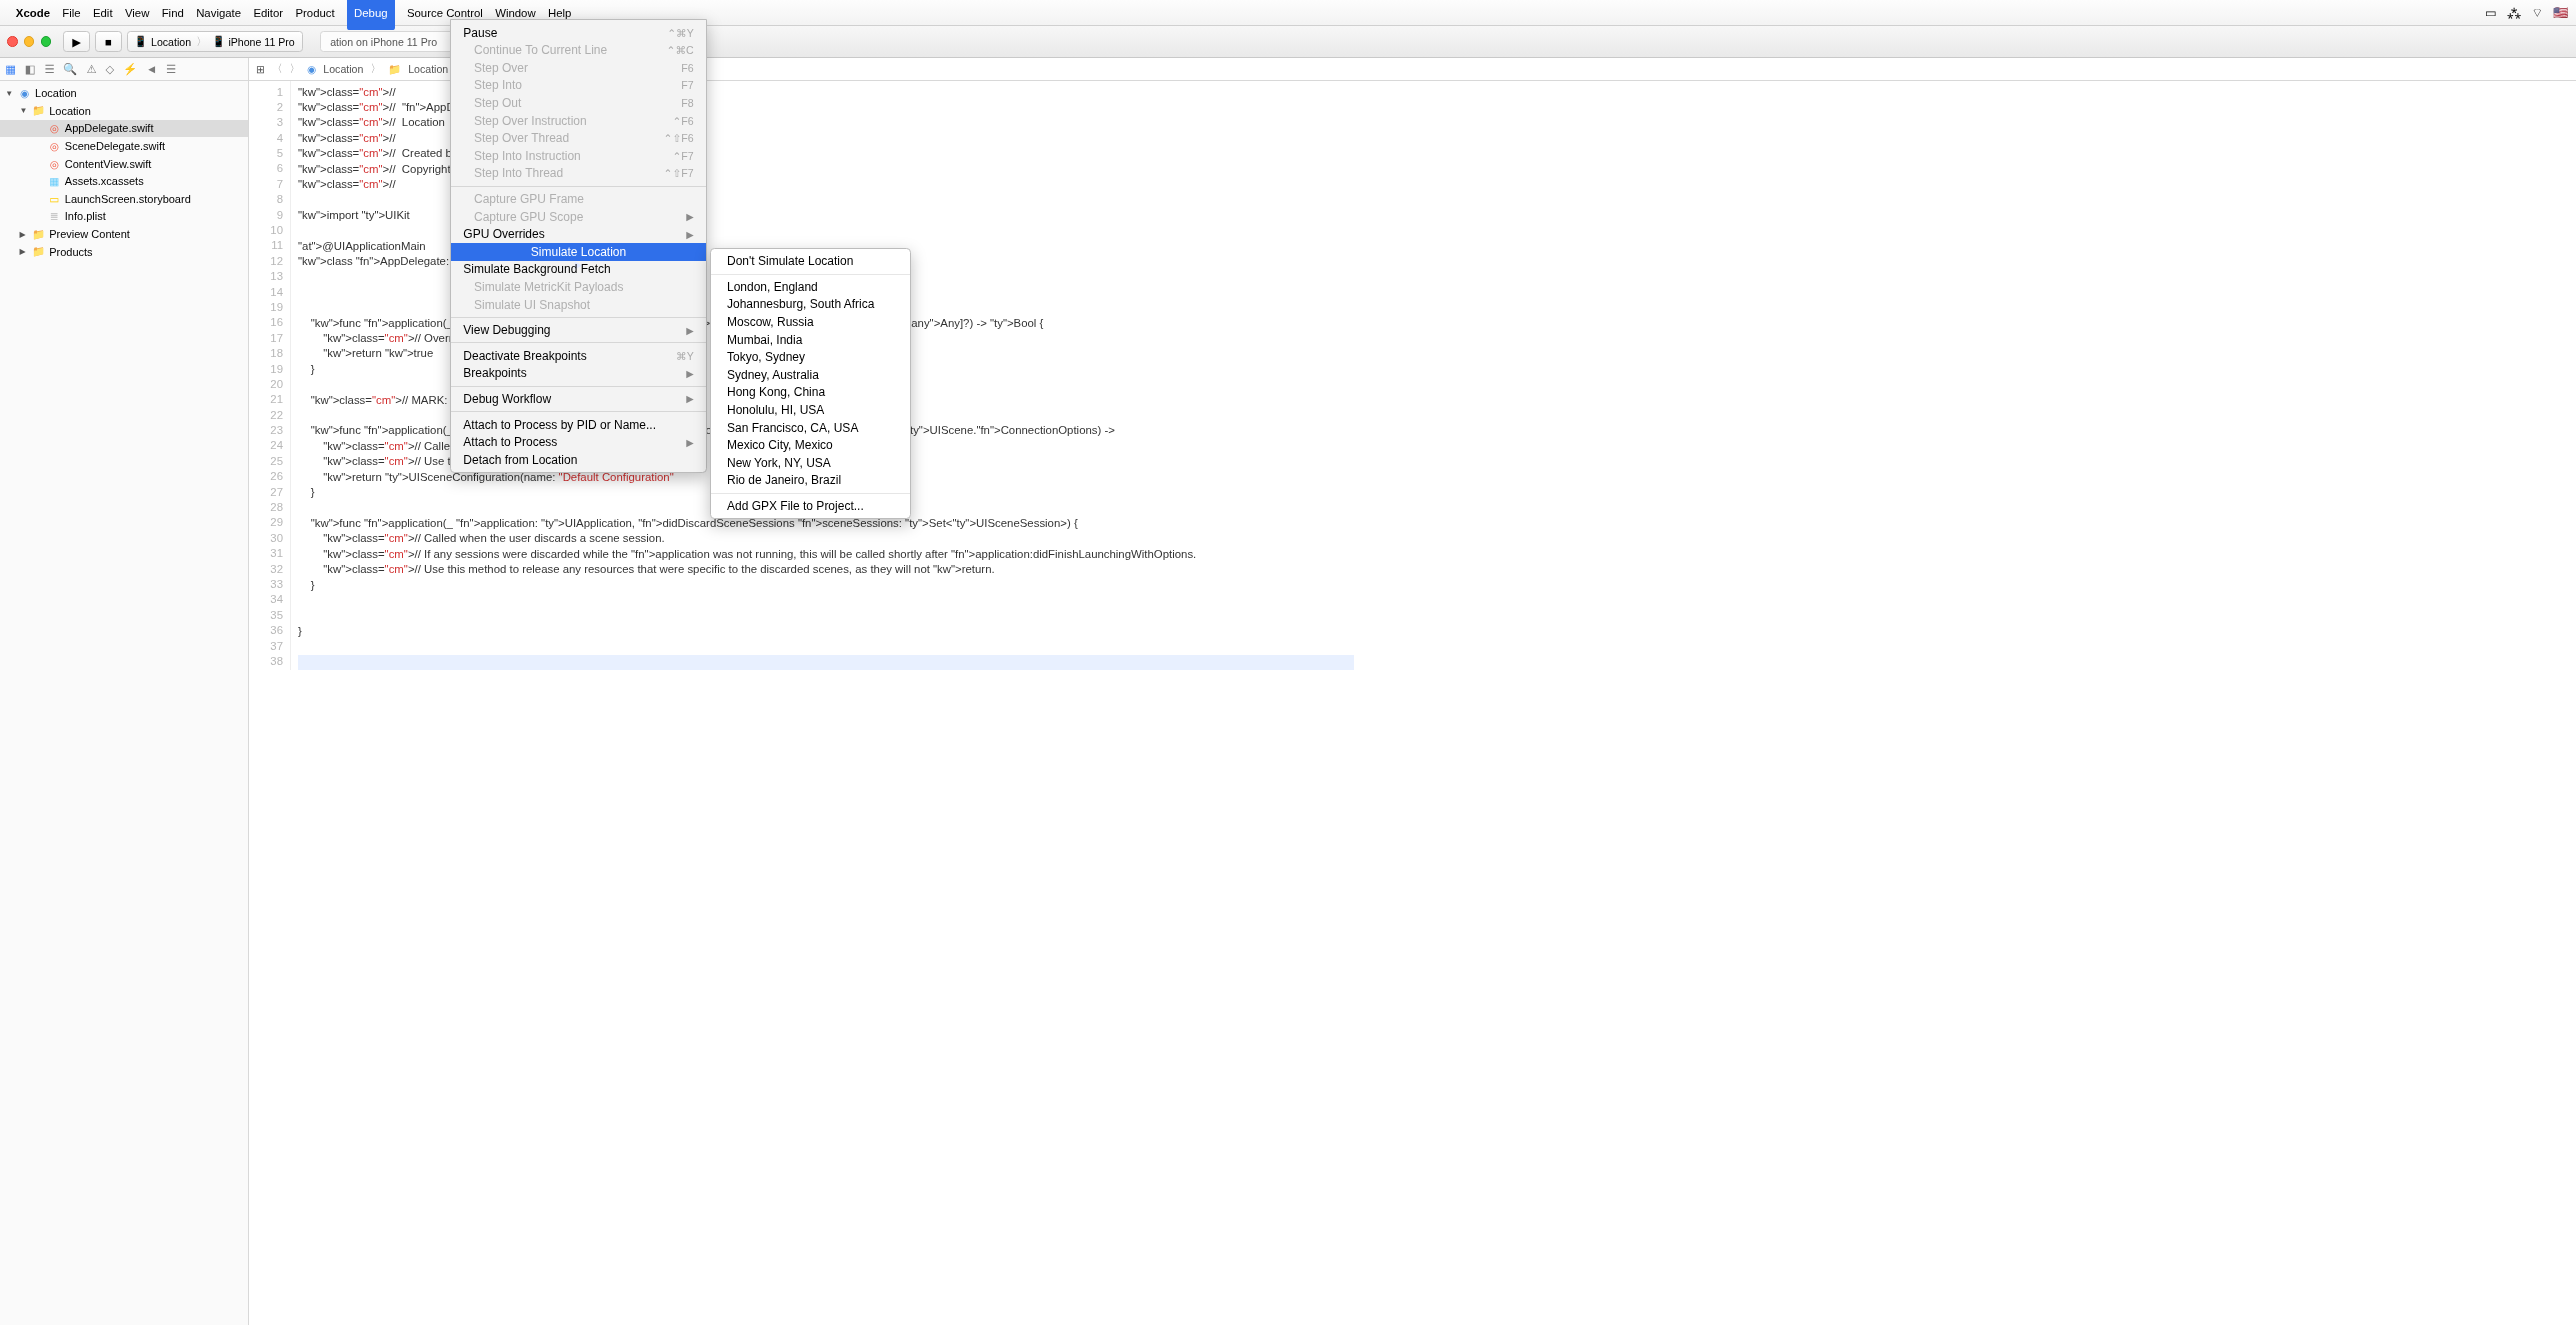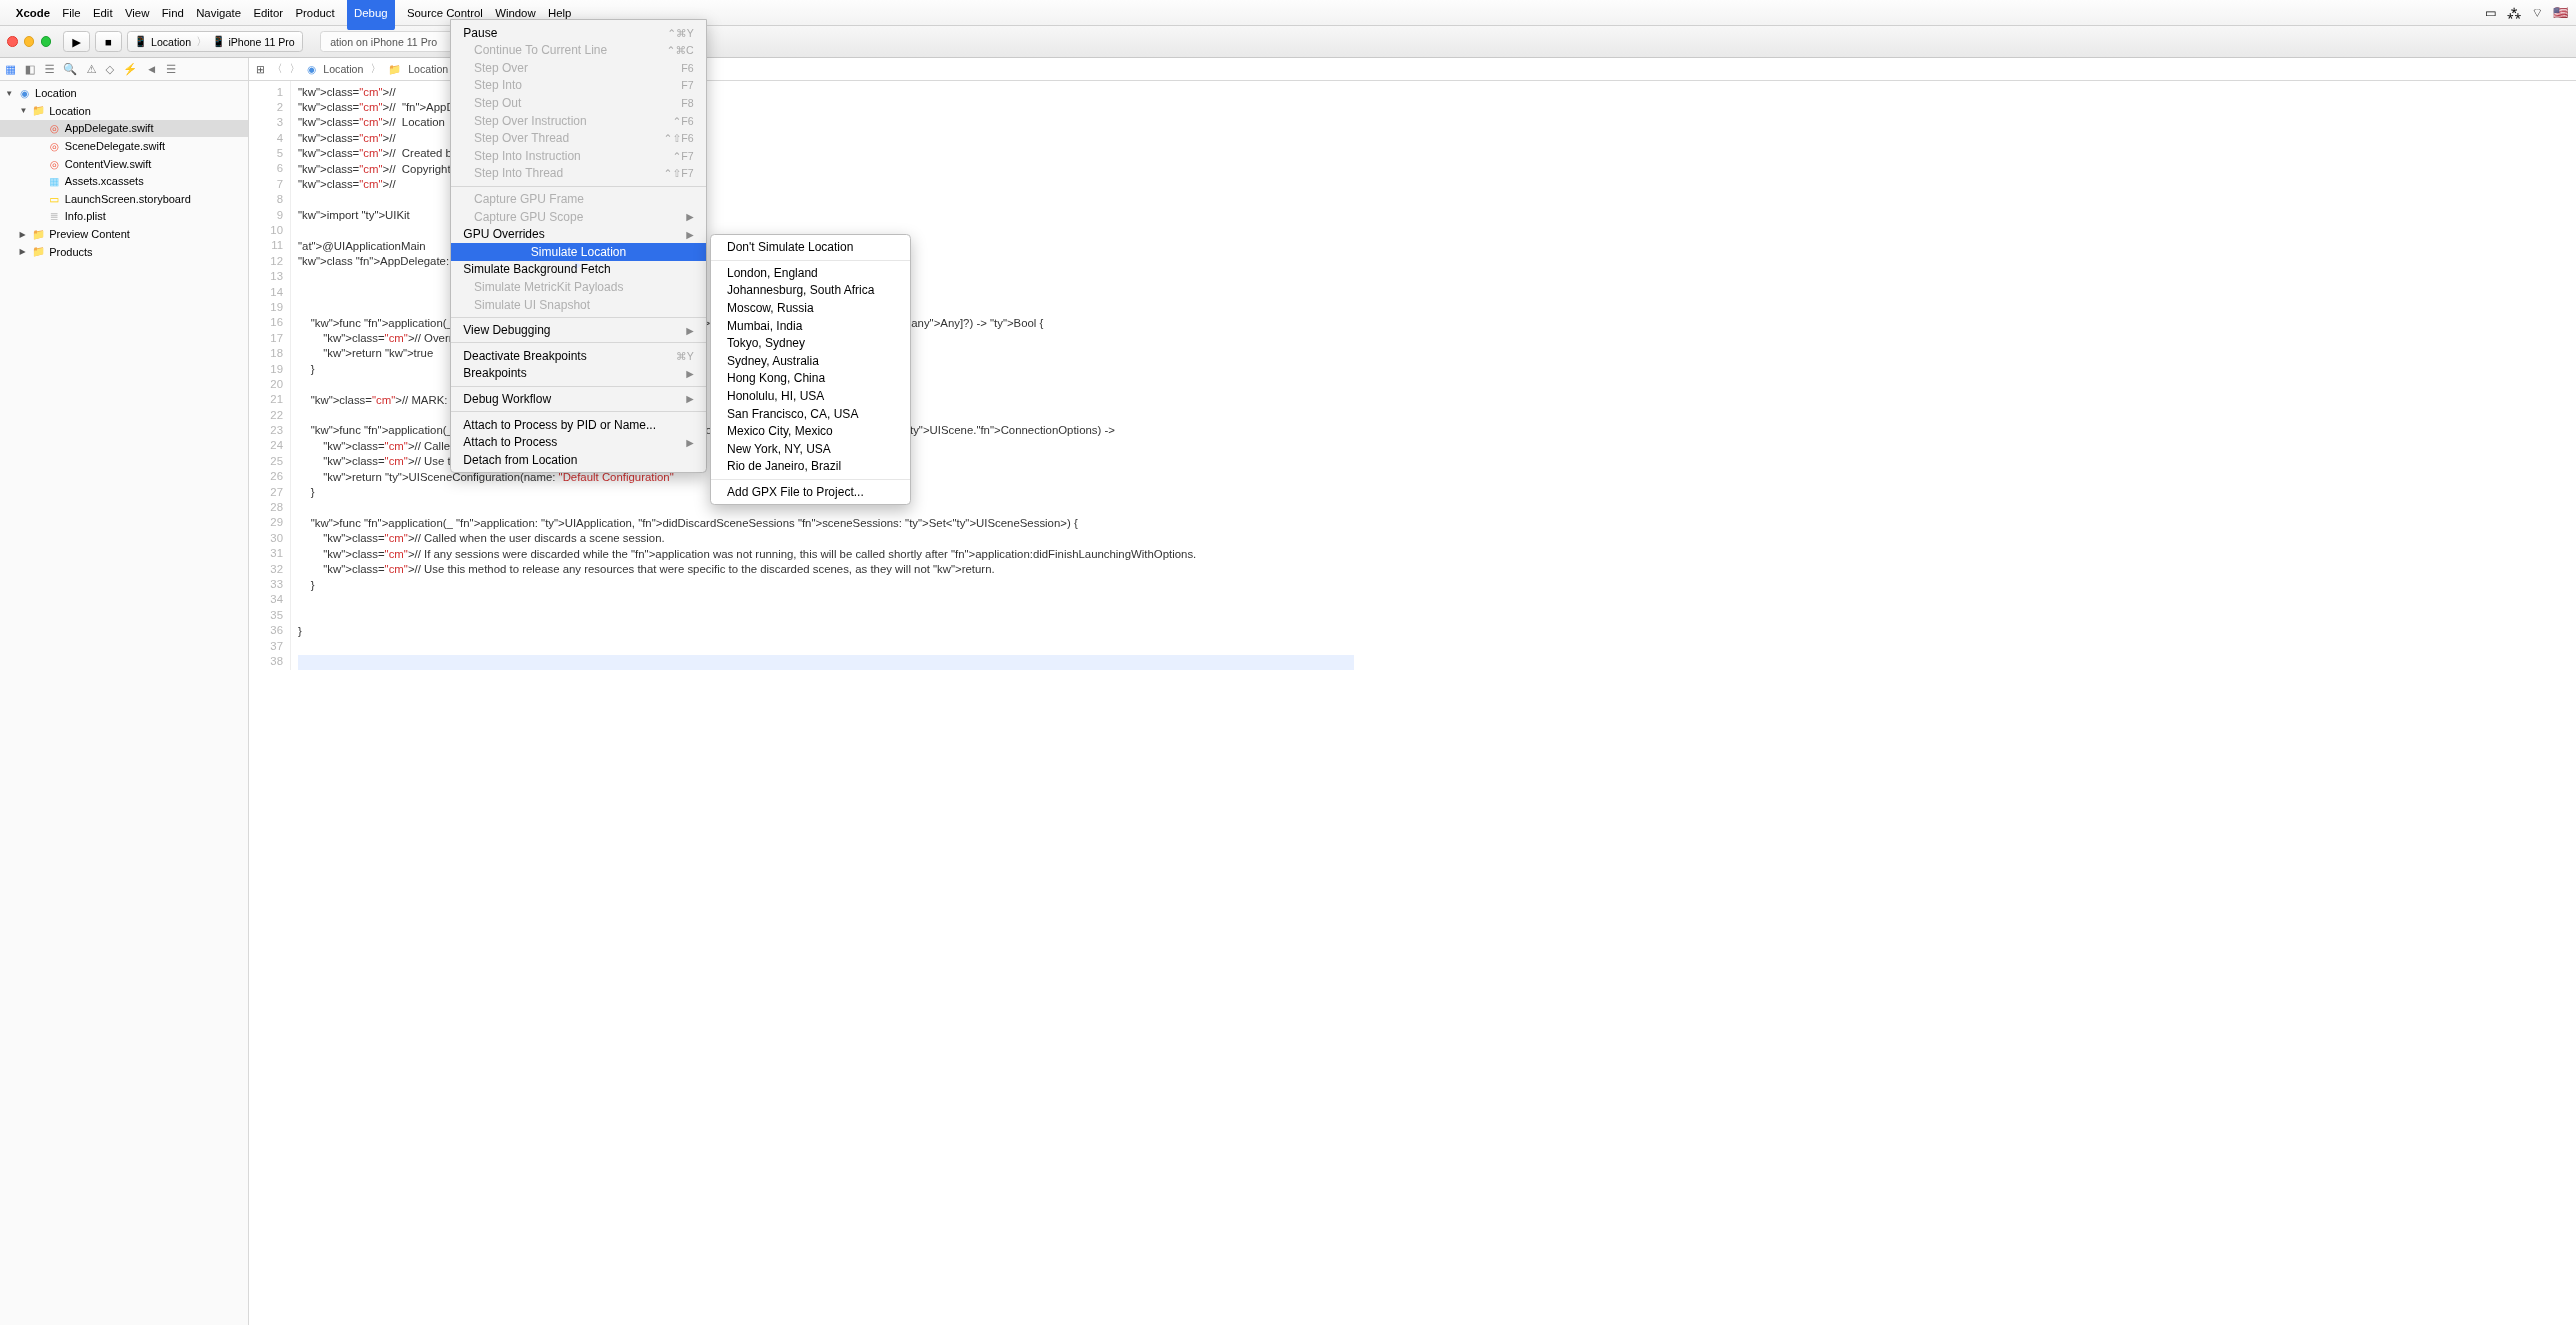--- a/index.html
+++ b/index.html
@@ -329,21 +329,21 @@
     </div>
     <div class="row">
       <span>Attach to Process</span>
       <span class="sub">▶</span>
     </div>
     <div class="row">
       <span>Detach from Location</span>
     </div>
   </div>
 
-<div class="submenu" id="loc-sub" style="left:710px; top:234px; width:201px;">
+<div class="submenu" id="loc-sub" style="left:710px; top:248px; width:201px;">
     <div class="row">
       <span>Don't Simulate Location</span>
     </div>
     <hr>
     <div class="row">
       <span>London, England</span>
     </div>
     <div class="row">
       <span>Johannesburg, South Africa</span>
     </div>

